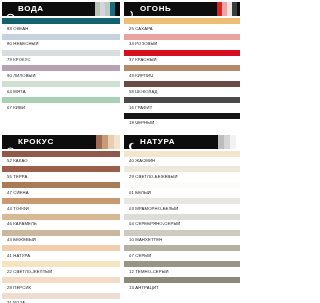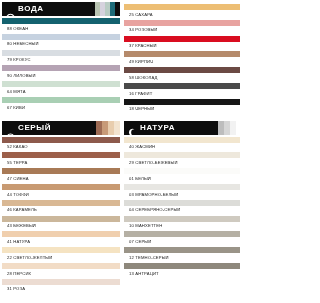--- a/index.html
+++ b/index.html
@@ -107,20 +107,36 @@
             <span class="swatch-bar" style="background: rgb(207, 224, 210);"></span>
             <span class="swatch-label">64 МЯТА</span>
           </div>
           <div class="swatch-row">
             <span class="swatch-bar" style="background: rgb(169, 207, 180);"></span>
             <span class="swatch-label">67 КИВИ</span>
           </div>
         </div>
       </div>
       <div class="panel">
+        <div class="panel-header">
+          <div class="hdr-black">
+            <span class="hdr-icon"><svg viewBox="0 0 12 12">
+                <path d="M3.5 1.8 A5 5 0 0 1 3.5 10.2" fill="none" stroke="#fff" stroke-width="1.6"></path>
+              </svg></span>
+            <span class="hdr-title">ОГОНЬ</span>
+          </div>
+          <div class="hdr-strip">
+            <span style="background: rgb(13, 13, 13);"></span>
+            <span style="background: rgb(224, 32, 32);"></span>
+            <span style="background: rgb(240, 163, 163);"></span>
+            <span style="background: rgb(232, 228, 223);"></span>
+            <span style="background: rgb(59, 59, 59);"></span>
+            <span style="background: rgb(13, 13, 13);"></span>
+          </div>
+        </div>
         <div class="swatches">
           <div class="swatch-row">
             <span class="swatch-bar" style="background: rgb(237, 190, 116);"></span>
             <span class="swatch-label">25 САХАРА</span>
           </div>
           <div class="swatch-row">
             <span class="swatch-bar" style="background: rgb(232, 163, 160);"></span>
             <span class="swatch-label">34 РОЗОВЫЙ</span>
           </div>
           <div class="swatch-row">
@@ -144,21 +160,21 @@
             <span class="swatch-label">18 ЧЕРНЫЙ</span>
           </div>
         </div>
       </div>
       <div class="panel">
         <div class="panel-header">
           <div class="hdr-black">
             <span class="hdr-icon"><svg viewBox="0 0 12 12">
                 <path d="M2 2 A5 5 0 0 0 10 2" fill="none" stroke="#fff" stroke-width="1.6" transform="rotate(180 6 6)"></path>
               </svg></span>
-            <span class="hdr-title">СЕРЫЙ</span>
+            <span class="hdr-title">КРОКУС</span>
           </div>
           <div class="hdr-strip">
             <span style="background: rgb(13, 13, 13);"></span>
             <span style="background: rgb(158, 107, 84);"></span>
             <span style="background: rgb(199, 154, 120);"></span>
             <span style="background: rgb(232, 205, 174);"></span>
             <span style="background: rgb(242, 227, 207);"></span>
           </div>
         </div>
         <div class="swatches">

